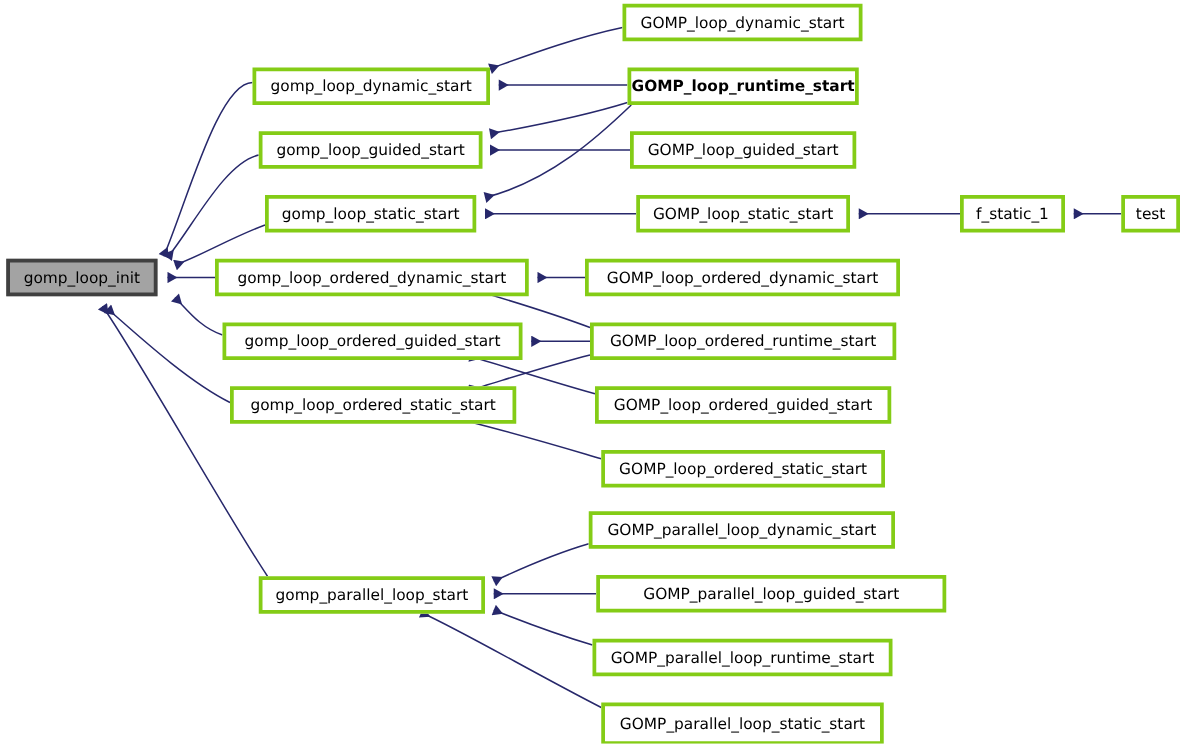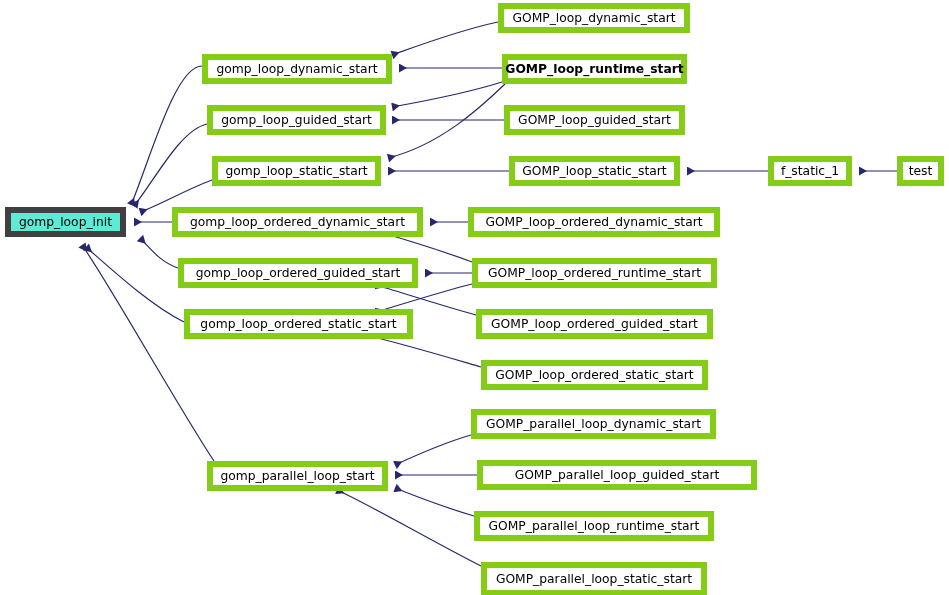--- a/index.html
+++ b/index.html
@@ -1,22 +1,22 @@
 <!DOCTYPE html>
 <html><head>
 <meta charset="utf-8">
 <style>
   html,body{margin:0;padding:0;background:#ffffff;}
   body{font-family:"DejaVu Sans","Liberation Sans",sans-serif;}
   #canvas{position:relative;width:949px;height:595px;background:#ffffff;overflow:hidden;}
   #edges{position:absolute;left:0;top:0;width:949px;height:595px;}
-  .node{position:absolute;box-sizing:border-box;border:6px solid #84cc16;background:#ffffff;
+  .node{position:absolute;box-sizing:border-box;border:3px solid #84cc16;background:#ffffff;
         display:flex;align-items:center;justify-content:center;
         font-size:12.3px;color:#000000;white-space:nowrap;letter-spacing:0px;}
-  .node.highlight{background:#5eead4;border-color:#404040;}
+  .node.highlight{background:#a3a3a3;border-color:#404040;}
 </style>
 </head>
 <body>
 
 <div id="canvas">
   <svg id="edges" viewBox="0 0 949 595">
     <defs>
       <marker id="arrowL" markerWidth="9" markerHeight="9" refX="8" refY="4.5" orient="auto" markerUnits="userSpaceOnUse">
         <path d="M8,0 L8,9 L0,4.5 z" fill="#27286b"></path>
       </marker>

